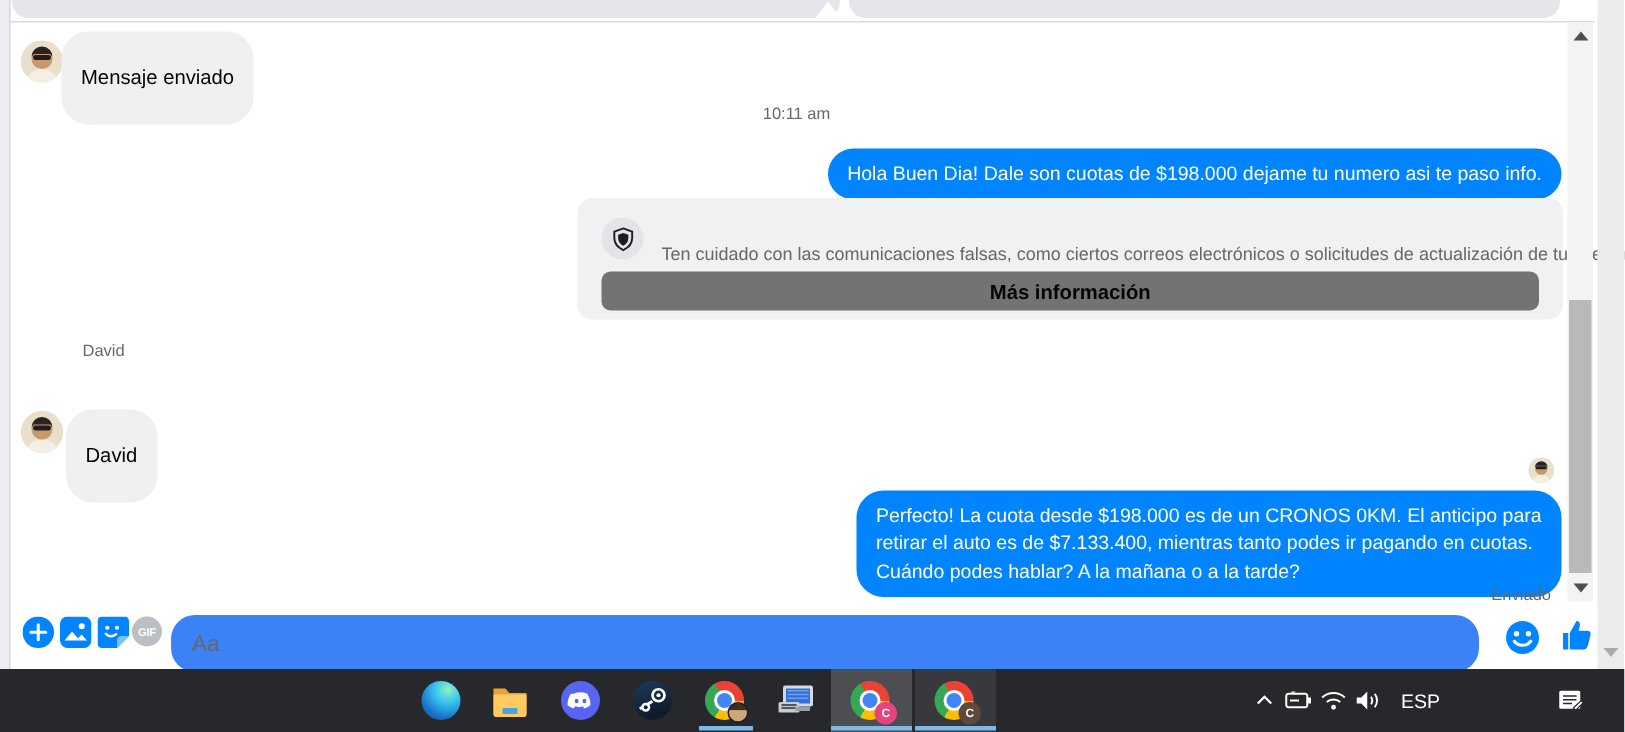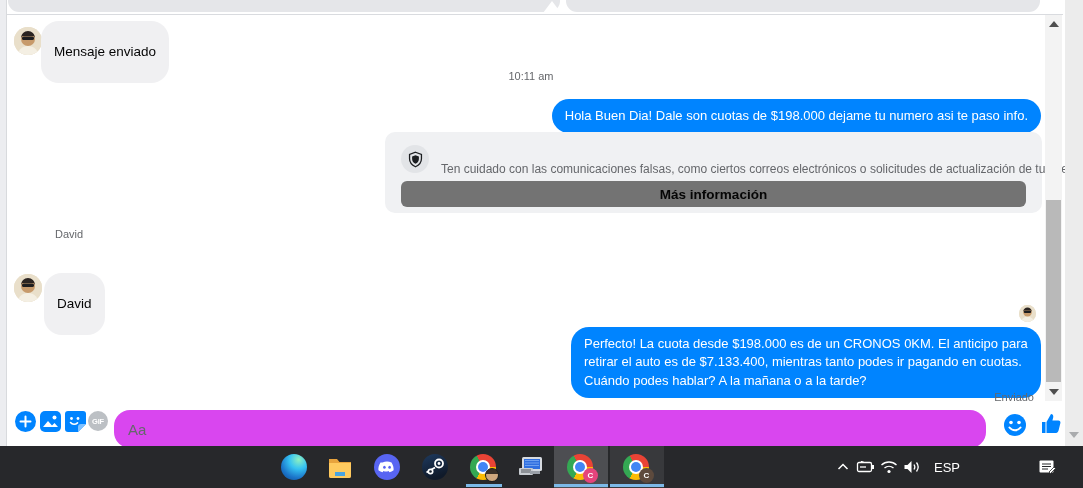--- a/index.html
+++ b/index.html
@@ -32,21 +32,21 @@
   
   #warning-card { left:385px; top:132px; width:657px; height:81px; background:#f0f1f3; border-radius:10px; }
   #warning-icon-wrap { position:absolute; left:16px; top:13px; width:28px; height:28px; border-radius:50%; background:#e2e4e7; display:flex; align-items:center; justify-content:center; }
   #warning-title { position:absolute; left:56px; top:11px; font-size:13.5px; font-weight:bold; color:#050505; white-space:nowrap; }
   #warning-body { position:absolute; left:56px; top:30px; font-size:12px; color:#65676b; white-space:nowrap; }
   #warning-button { position:absolute; left:16px; right:16px; top:49px; height:26px; background:#737373; border:none; border-radius:6px; font-family:inherit; font-size:13.5px; font-weight:bold; color:#050505; cursor:pointer; }
 
   
   #composer { left:8px; top:405px; width:1075px; height:41px; background:#fff; }
   .comp-icon { position:absolute; top:0; cursor:pointer; }
-  #composer-input { position:absolute; left:106px; top:5px; width:872px; height:38px; background:#d946ef; border:none; border-radius:16px; padding:0 14px; font-family:inherit; font-size:15px; color:#050505; outline:none; }
+  #composer-input { position:absolute; left:106px; top:5px; width:872px; height:38px; background:#3b82f6; border:none; border-radius:16px; padding:0 14px; font-family:inherit; font-size:15px; color:#050505; outline:none; }
   #composer-input::placeholder { color:#65676b; }
   #gif-badge { position:absolute; left:80px; top:6px; width:20px; height:20px; border-radius:50%; background:#bcc0c4; color:#fff; font-size:7.5px; font-weight:bold; display:flex; align-items:center; justify-content:center; letter-spacing:-0.2px; cursor:pointer; }
 
   
   #inner-scrollbar { left:1045px; top:15px; width:17px; height:386px; background:#f3f3f3; }
   #inner-scroll-thumb { position:absolute; left:1px; top:185px; width:15px; height:182px; background:#b9b9b9; }
   .scroll-arrow { position:absolute; left:4px; width:0; height:0; border-left:5px solid transparent; border-right:5px solid transparent; }
   #scroll-up { top:6px; border-bottom:6px solid #4f4f4f; }
   #scroll-down { bottom:6px; border-top:6px solid #4f4f4f; }
   #outer-strip { left:1065px; top:0; width:18px; height:446px; background:#ececec; }

